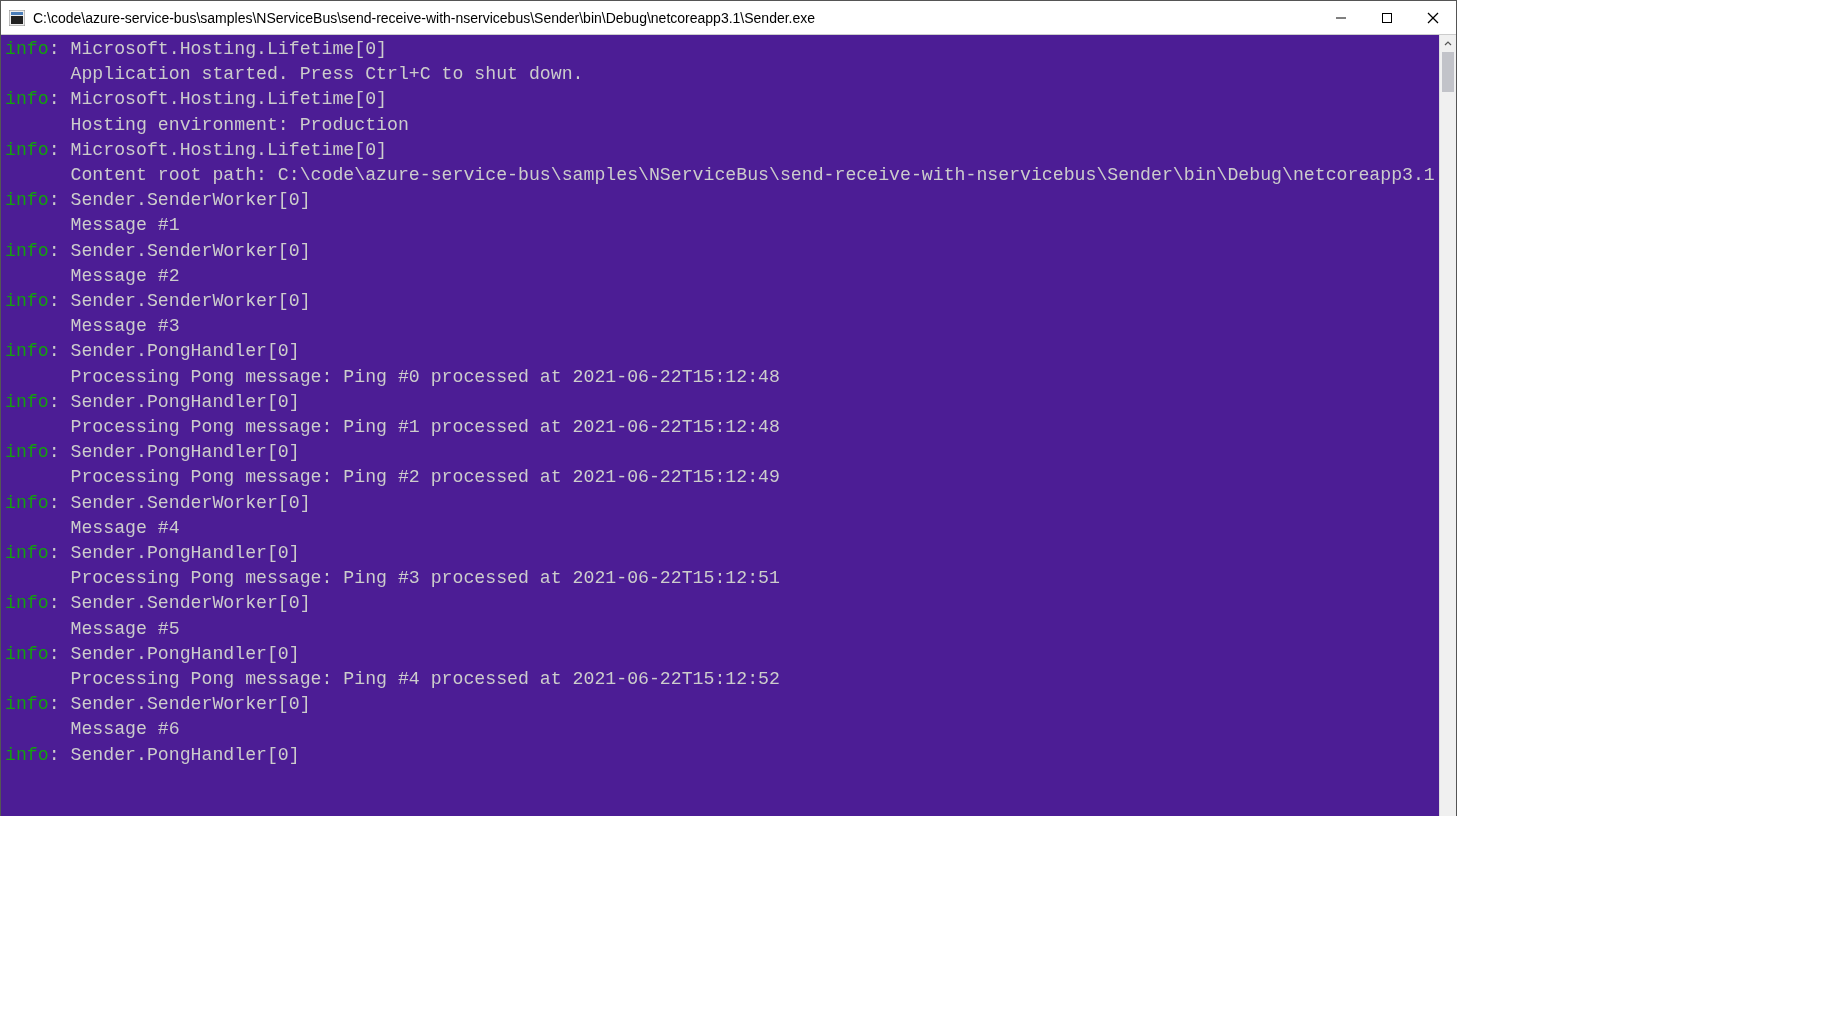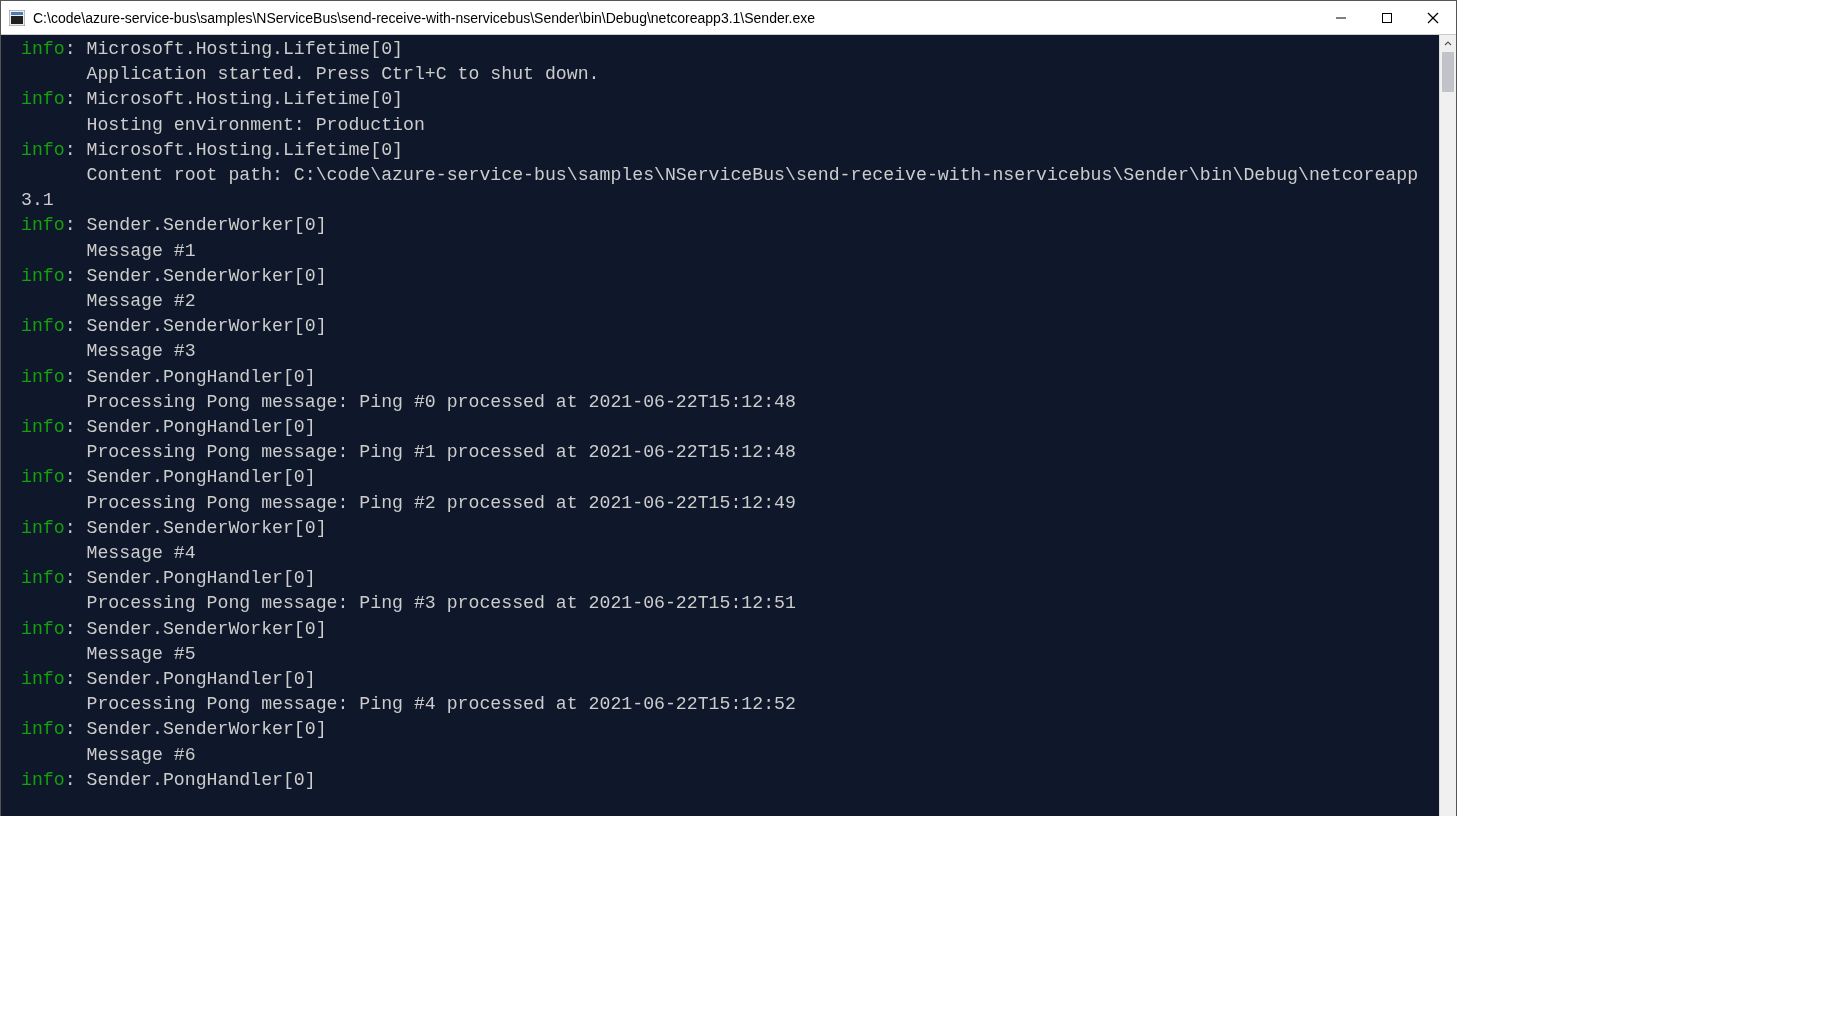--- a/index.html
+++ b/index.html
@@ -54,26 +54,26 @@
     cursor: pointer;
   }
   .wc-btn svg { width: 12px; height: 12px; }
   .content-area {
     flex: 1;
     display: flex;
     min-height: 0;
   }
   .console {
     flex: 1;
-    background: #0f172a;
+    background: #4c1d95;
     color: #ccc;
     font-family: Consolas, "Courier New", monospace;
     font-size: 18.2px;
     line-height: 25.2px;
-    padding: 2px 0 2px 20px;
+    padding: 2px 0 2px 4px;
     white-space: pre-wrap;
     word-break: break-all;
     overflow: hidden;
   }
   .lvl { color: #13a10e; }
   .msg { color: #cccccc; }
   .vscroll {
     width: 17px;
     background: #f0f0f0;
     position: relative;

